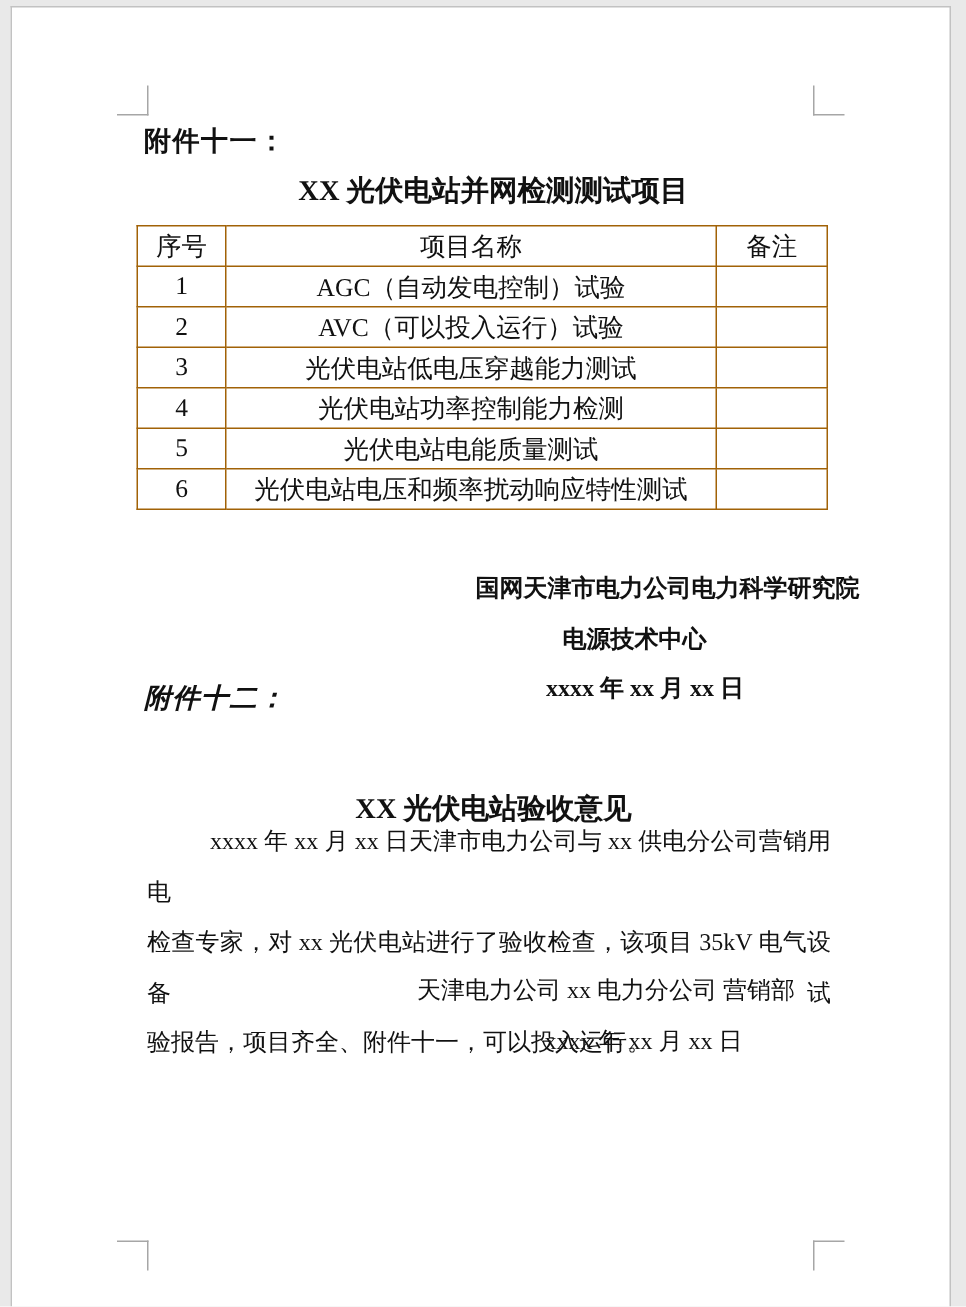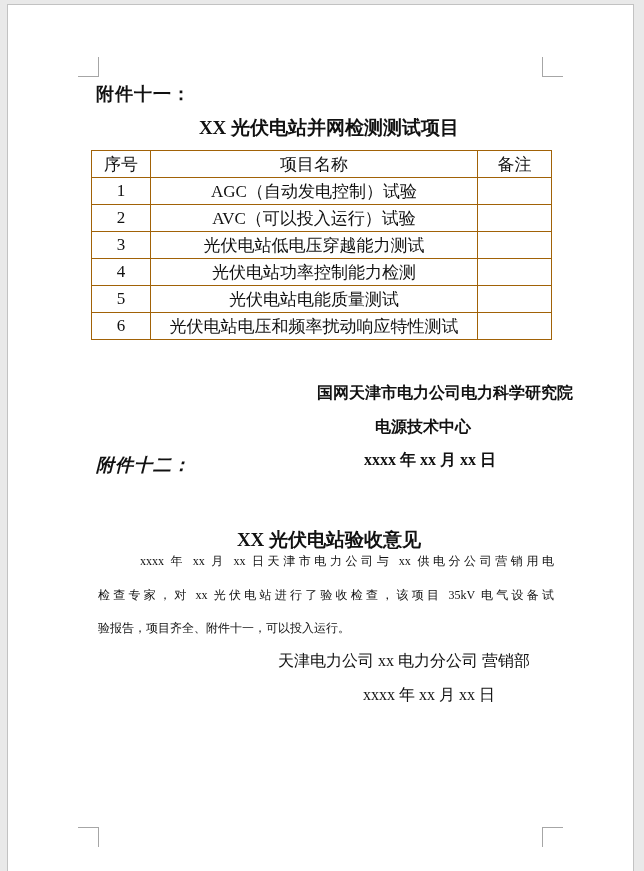--- a/index.html
+++ b/index.html
@@ -83,21 +83,21 @@
   .sig1-org  { left: 425px; top: 384px; margin-left: 20px; }
   .sig1-dept { left: 423px; top: 418px; text-align: center; }
   .sig1-date { left: 430px; top: 451px; }
   .sig2-org  { left: 404px; top: 652px; }
   .sig2-date { left: 429px; top: 686px; }
 
   .body-para {
     position: absolute;
     left: 98px; top: 545px;
     width: 456px;
-    font-size: 12px;
+    font-size: 16px;
     line-height: 33.6px;
   }
   .para-line { text-align: justify; text-align-last: justify; }
   .para-line.first { text-indent: 42px; }
   .para-line.last  { text-align: left; text-align-last: left; }
 </style>
 </head>
 <body>
 
 <div class="paper"></div>

